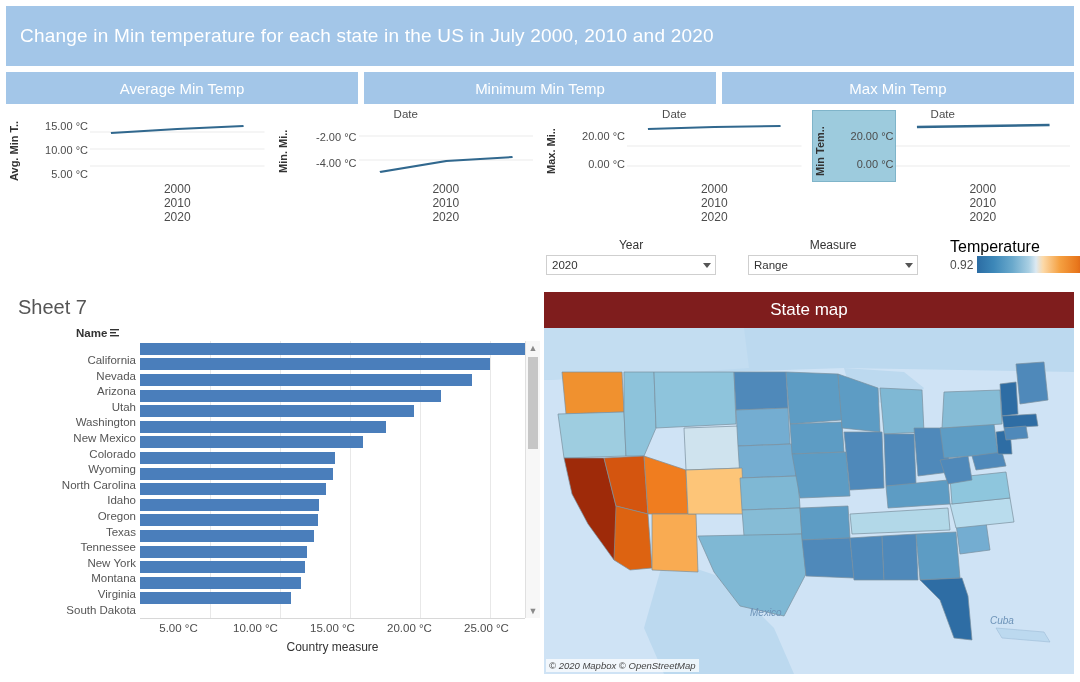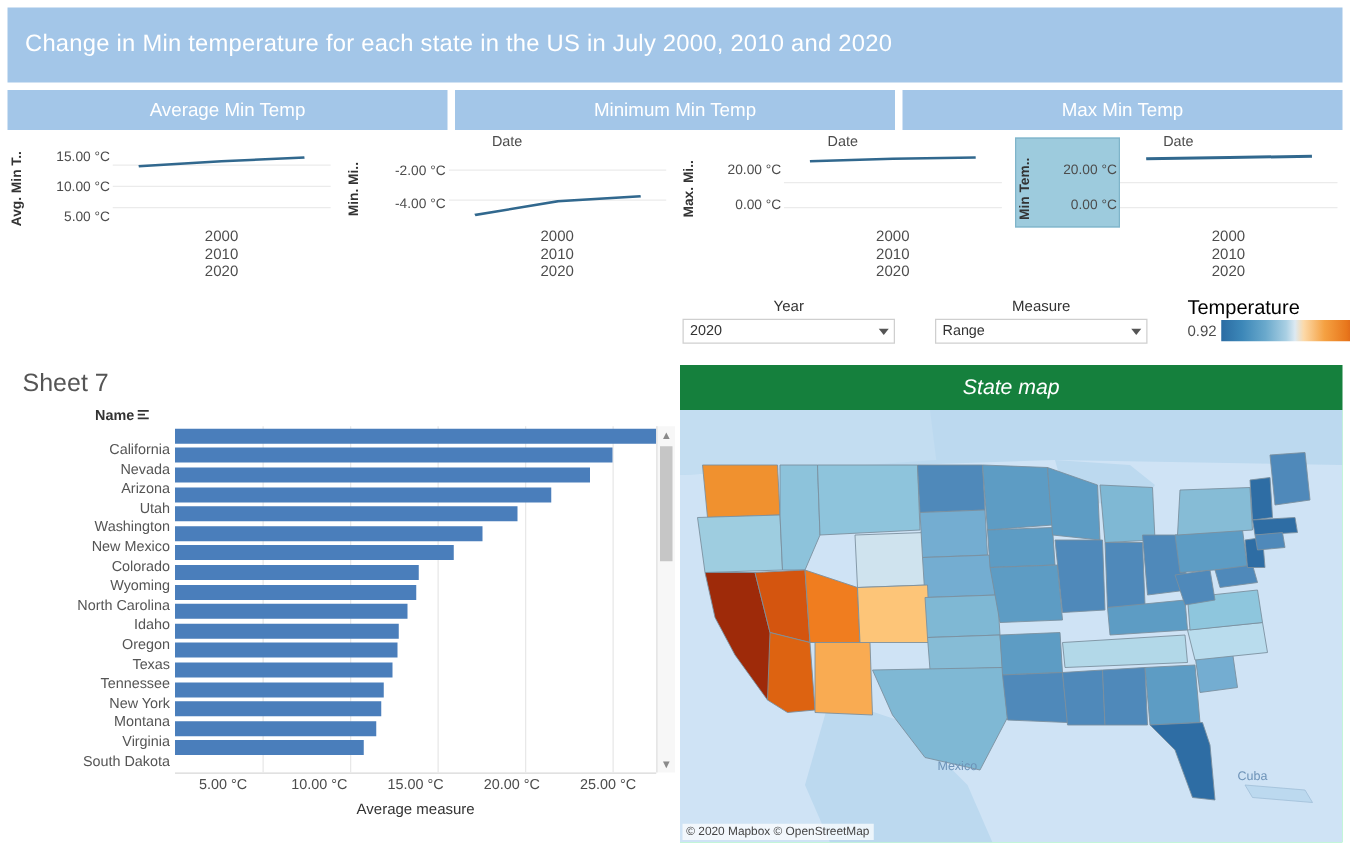--- a/index.html
+++ b/index.html
@@ -142,26 +142,25 @@
     text-align: center; font-size: 12px; color: #333;
     margin-left: 134px; margin-right: 15px; margin-top: 6px;
   }
 
   
   .map-panel {
     position: absolute; left: 544px; top: 292px; width: 530px; height: 382px;
     background: #fff;
   }
   .map-title {
-    height: 36px; background: #15803d; color: #fff;
+    height: 36px; background: #7f1d1d; color: #fff;
     display: flex; align-items: center; justify-content: center;
     font-size: 17px;
-    font-style: italic;
-  }
-  .map-body { position: relative; height: 346px; background: #86efac; overflow: hidden; }
+  }
+  .map-body { position: relative; height: 346px; background: #14b8a6; overflow: hidden; font-style: italic; }
   .map-body svg { position: absolute; inset: 0; width: 100%; height: 100%; }
   .attrib {
     position: absolute; left: 2px; bottom: 2px;
     background: rgba(255,255,255,.72); font-size: 9.5px; color: #444;
     padding: 1px 3px; z-index: 5;
   }
   .maplabel { font-size: 10px; fill: #6d93b8; font-family: "Liberation Sans", sans-serif; }
 </style>
 </head>
 <body>
@@ -393,21 +392,21 @@
         <div class="arr down">▼</div>
       </div>
     </div>
     <div class="bar-xaxis">
         <span>5.00 °C</span>
         <span>10.00 °C</span>
         <span>15.00 °C</span>
         <span>20.00 °C</span>
         <span>25.00 °C</span>
       </div>
-    <div class="bar-xtitle">Average measure</div>
+    <div class="bar-xtitle">Country measure</div>
   </div>
 
   <div class="map-panel">
     <div class="map-title">State map</div>
     <div class="map-body">
       <svg viewBox="0 0 530 346" preserveAspectRatio="none">
         <rect x="0" y="0" width="530" height="346" fill="#cfe3f5"></rect>
 
         <path d="M0,0 L530,0 L530,44 L300,40 L120,46 L0,52 Z" fill="#bcd9ef"></path>
         <path d="M0,0 L200,0 L205,40 L120,46 L0,52 Z" fill="#c3ddf1"></path>

